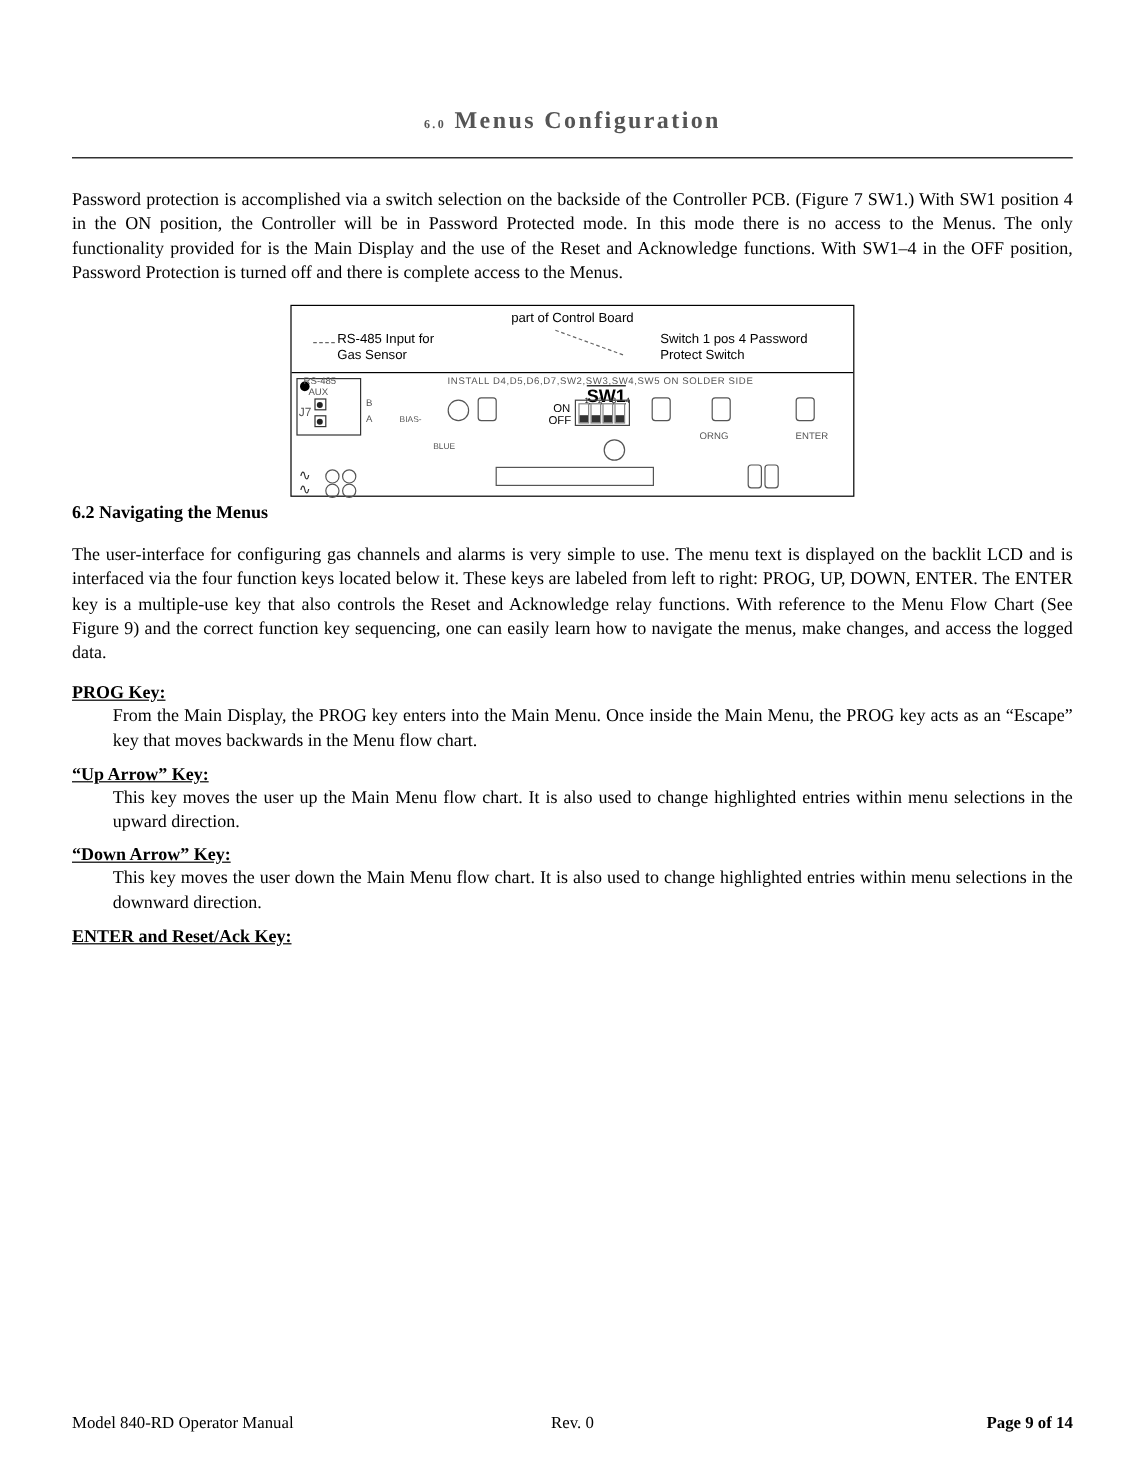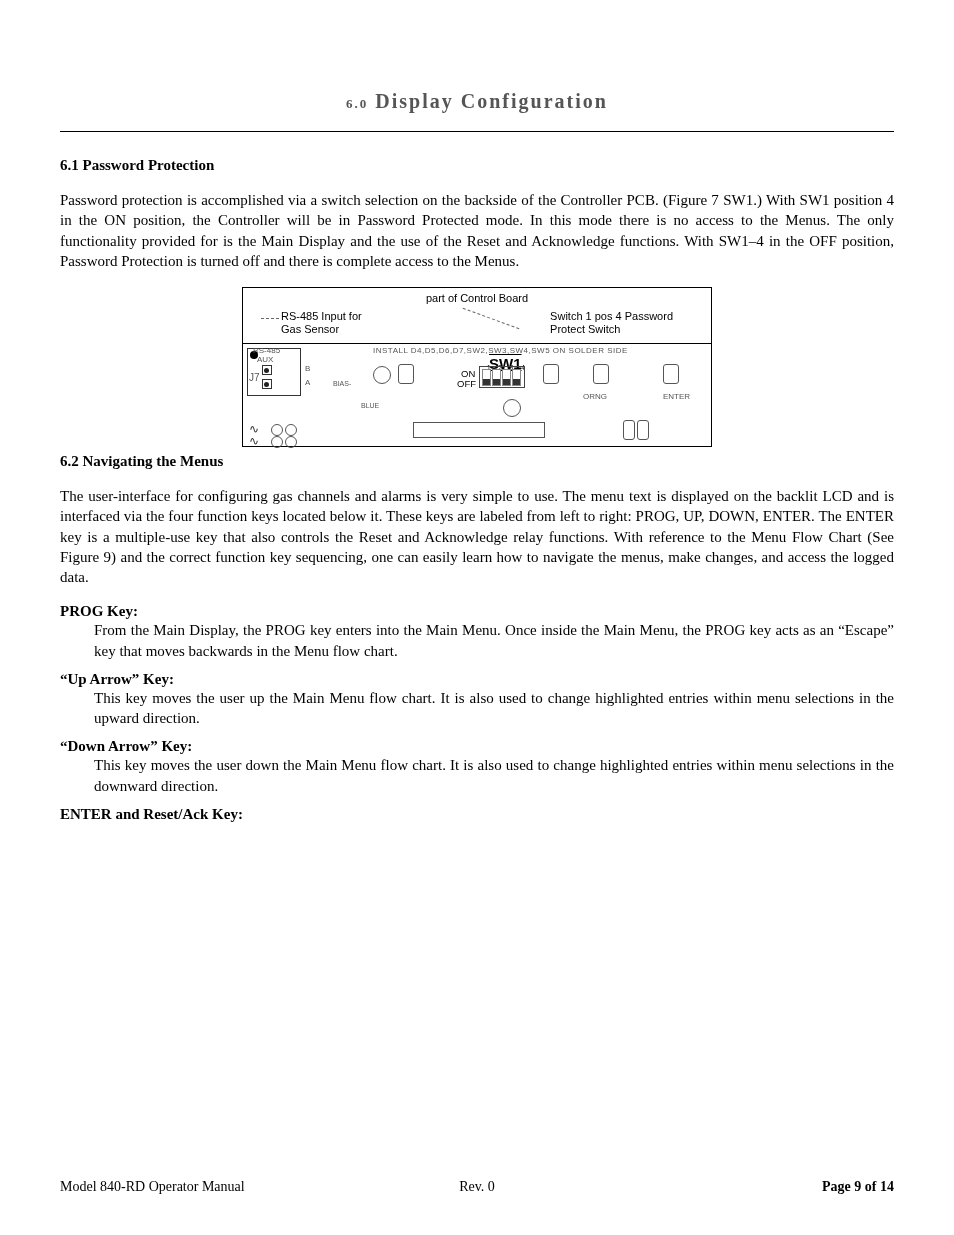--- a/index.html
+++ b/index.html
@@ -22,21 +22,21 @@
   }
   .header-title {
     text-align: center;
     font-size: 20px;
     color: #555;
     letter-spacing: 2px;
     font-weight: bold;
     margin-bottom: 18px;
   }
   .header-title .num {
-    font-size: 13px;
+    font-size: 10px;
     letter-spacing: 2px;
   }
   hr.rule {
     border: none;
     border-top: 1px solid #000;
     margin: 0 0 25px 0;
   }
   .section-heading {
     font-weight: bold;
     font-size: 15px;
@@ -146,20 +146,21 @@
   .circ { position:absolute; width:16px; height:16px; border:1px solid #555; border-radius:50%; }
 
   .figure-caption {
     text-align: center;
     font-size: 13px;
     margin: 8px 0 18px 0;
   }
   .figure-caption b { font-weight: bold; }
   .key-label {
     font-weight: bold;
+    text-decoration: underline;
     margin: 0;
   }
   .key-desc {
     margin: 0 0 10px 34px;
     text-align: justify;
     line-height: 1.35;
   }
   .footer {
     position: absolute;
     bottom: 40px;
@@ -171,25 +172,24 @@
   .footer .center { position: absolute; left: 0; right: 0; text-align: center; }
   .footer .right { float: right; font-weight: bold; }
 </style>
 </head>
 <body>
 
 <div class="page">
 
   <div class="header-title">
     <span class="num">6.0</span>
-    <span>Display Configuration</span>
+    <span>Menus Configuration</span>
   </div>
   <hr class="rule">
 
-  <div class="section-heading">6.1 Password Protection</div>
   <p class="body">Password protection is accomplished via a switch selection on the backside of the Controller PCB.  (Figure 7 SW1.)  With SW1 position 4 in the ON position, the Controller will be in Password Protected mode.  In this mode there is no access to the Menus.  The only functionality provided for is the Main Display and the use of the Reset and Acknowledge functions.  With SW1–4 in the OFF position, Password Protection is turned off and there is complete access to the Menus.</p>
 
   <div class="figure-holder">
     <div class="figure-frame">
       <div class="fig-top">
         <div class="partlabel">part of Control Board</div>
         <div class="lead-left"></div>
         <div class="left-label">
           <span>RS-485 Input for</span><br>
           <span>Gas Sensor</span>

